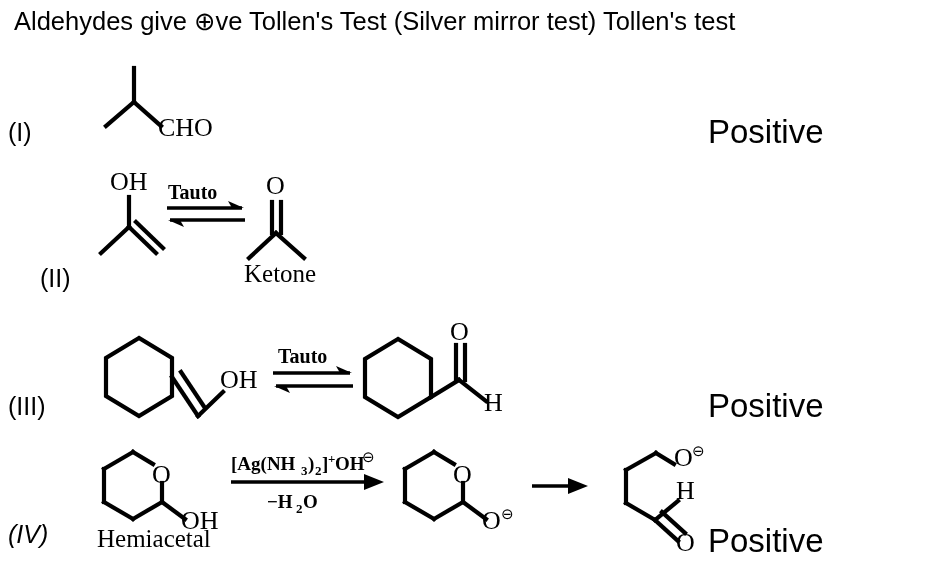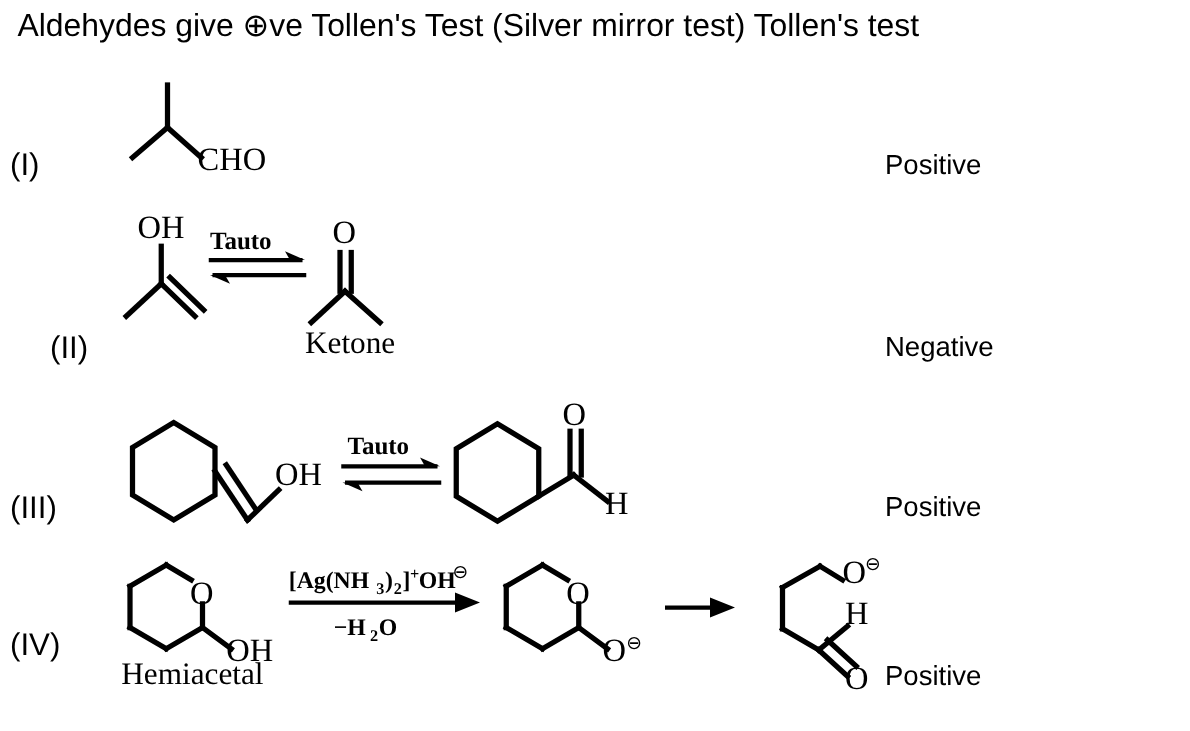--- a/index.html
+++ b/index.html
@@ -32,21 +32,21 @@
     font-family: "Liberation Sans", sans-serif;
     font-size: 25px;
     line-height: 28px;
     color: #000000;
     white-space: nowrap;
   }
   .result-label {
     position: absolute;
     left: 708px;
     font-family: "Liberation Sans", sans-serif;
-    font-size: 22px;
+    font-size: 33px;
     line-height: 28px;
     color: #000000;
     white-space: nowrap;
   }
   .struct {
     position: absolute;
     text-align: right;
   }
   .struct svg {
     display: block;
@@ -161,21 +161,20 @@
 
       <path class="bond" d="M 32 32 L 32 63"></path>
       <path class="bond" d="M 41 32 L 41 63"></path>
 
       <path class="bond" d="M 36 63 L 9 88"></path>
       <path class="bond" d="M 36 63 L 64 88"></path>
       <text class="cap-label" x="4" y="112">Ketone</text>
     </svg>
   </div>
 
-  <div class="result-label" style="top:264px;">Negative</div>
 
   <div class="row-label" style="left:8px; top:392px;">(III)</div>
 
   <div class="struct" style="left:95px; top:330px;">
     <svg width="185" height="90" viewBox="0 0 185 90">
 
       <path class="bond" d="M 44 8 L 11 28 L 11 66 L 44 86 L 77 66 L 77 28 Z"></path>
 
       <path class="bond" d="M 77 47 L 103 86"></path>
       <path class="bond" d="M 86 42 L 110 78"></path>
@@ -206,21 +205,21 @@
       <path class="bond" d="M 107 68 L 107 33"></path>
       <text class="atom" x="92" y="28">O</text>
 
       <path class="bond" d="M 101 68 L 128 89"></path>
       <text class="atom" x="126" y="99">H</text>
     </svg>
   </div>
 
   <div class="result-label" style="top:392px;">Positive</div>
 
-  <div class="row-label" style="left:8px; top:502px;">(IV)</div>
+  <div class="row-label" style="left:8px; top:520px;font-style:italic;">(IV)</div>
 
   <div class="struct" style="left:95px; top:443px;">
     <svg width="155" height="105" viewBox="0 0 155 105">
 
       <path class="bond" d="M 38 9 L 9 26"></path>
       <path class="bond" d="M 9 26 L 9 59"></path>
       <path class="bond" d="M 9 59 L 38 76"></path>
       <path class="bond" d="M 38 76 L 67 59"></path>
       <path class="bond" d="M 38 9 L 58 21"></path>
       <path class="bond" d="M 67 40 L 67 59"></path>

